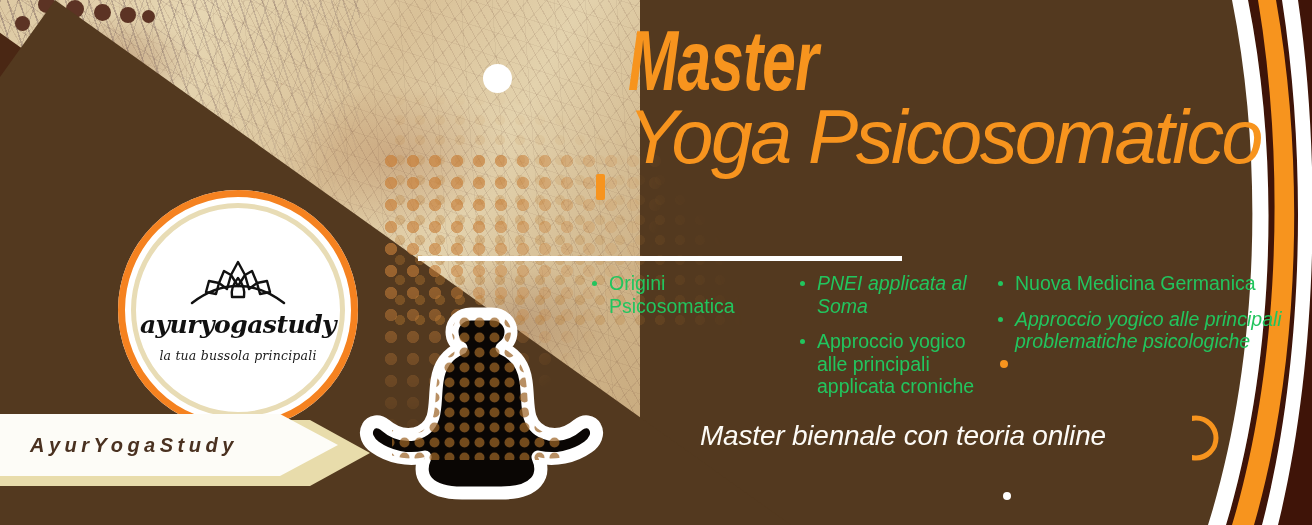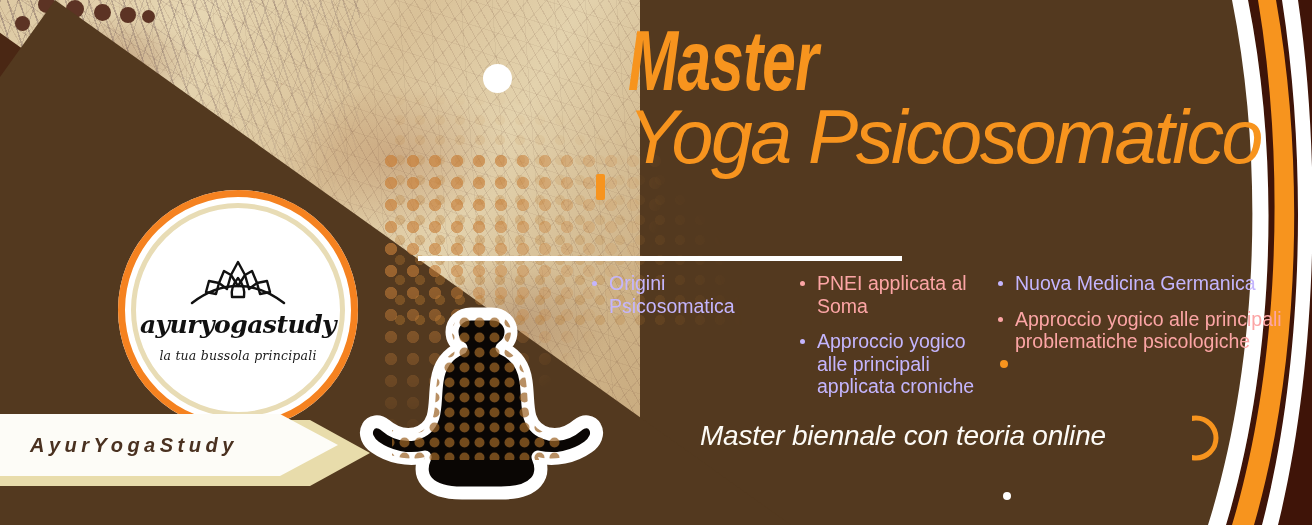--- a/index.html
+++ b/index.html
@@ -209,22 +209,22 @@
     line-height:22.5px;
     margin-bottom:13px;
     font-family:"Liberation Sans", sans-serif;
   }
   .bitem::before {
     content:"";
     position:absolute; left:6px; top:9px;
     width:5px; height:5px; border-radius:50%;
     background:currentColor;
   }
-  .c-orange { color:#c4b5fd; }
-  .c-white  { color:#fca5a5; }
+  .c-orange { color:#22c55e; }
+  .c-white  { color:#22c55e;font-style:italic; }
 
   
   .tagline {
     position:absolute; left:700px; top:418px;
     font-style:italic; font-weight:400;
     font-size:28px; line-height:35px;
     color:#fdfbf6;
     font-family:"Liberation Sans", sans-serif;
     letter-spacing:-.2px;
   }

